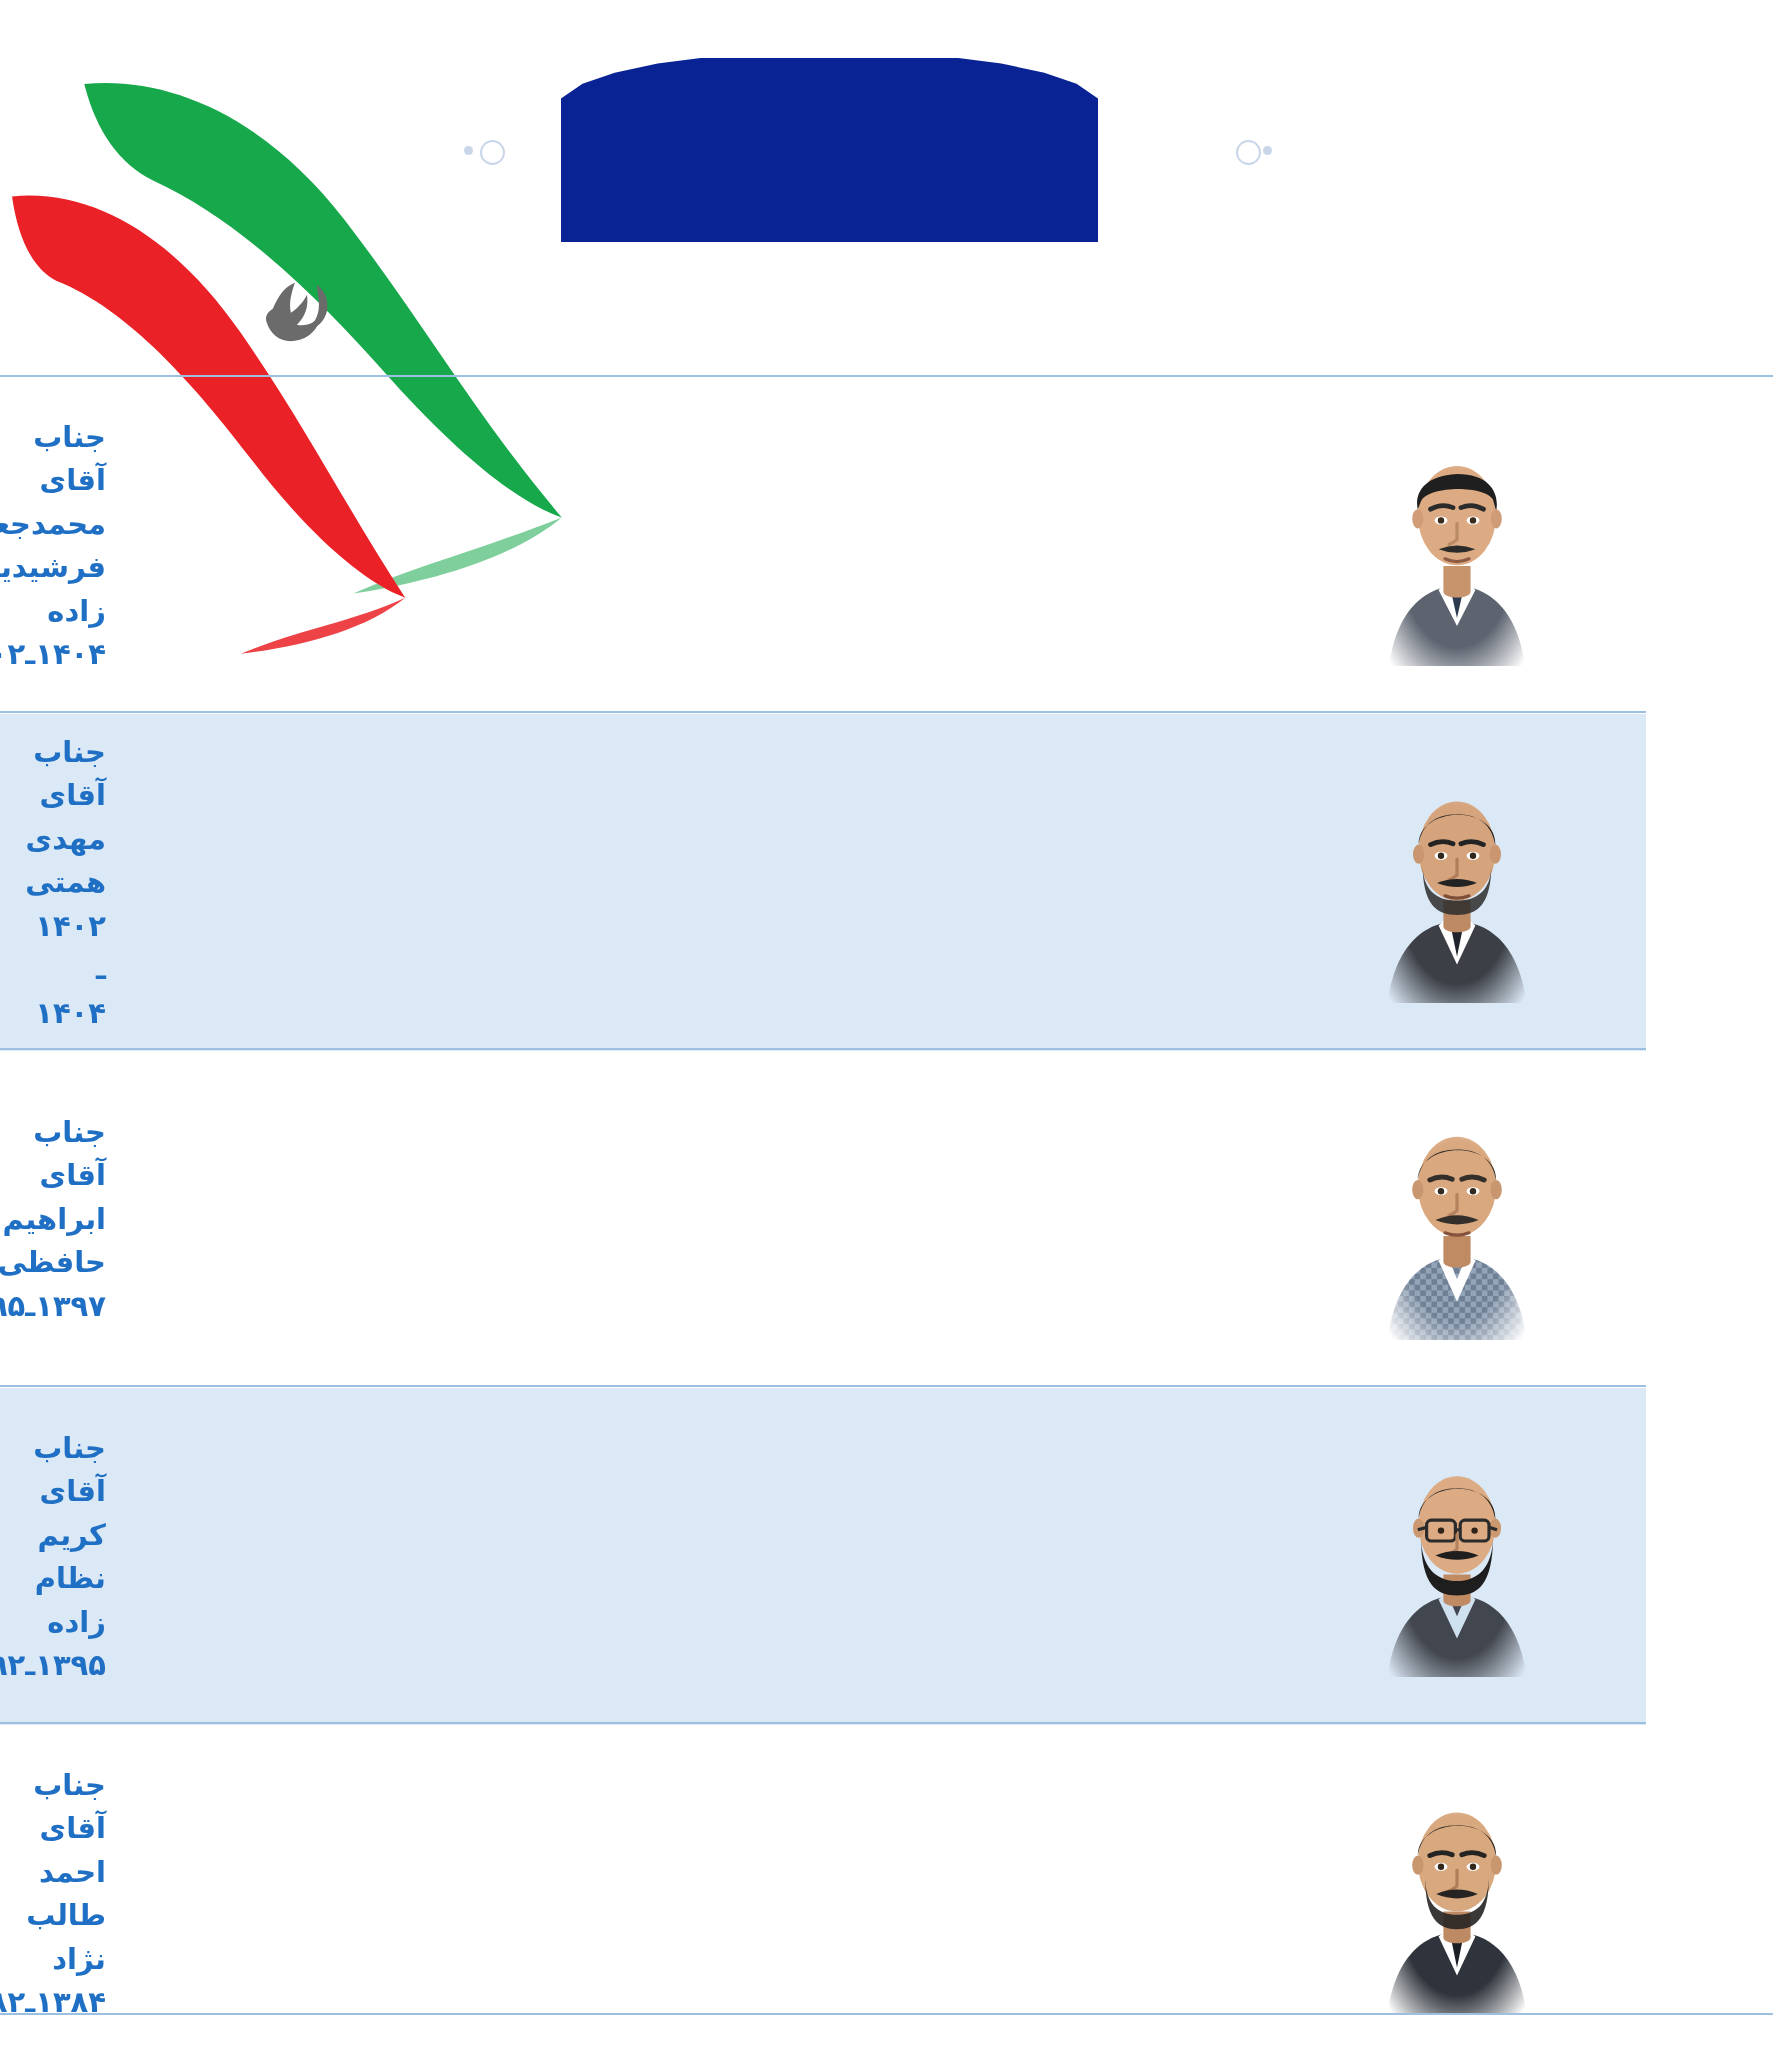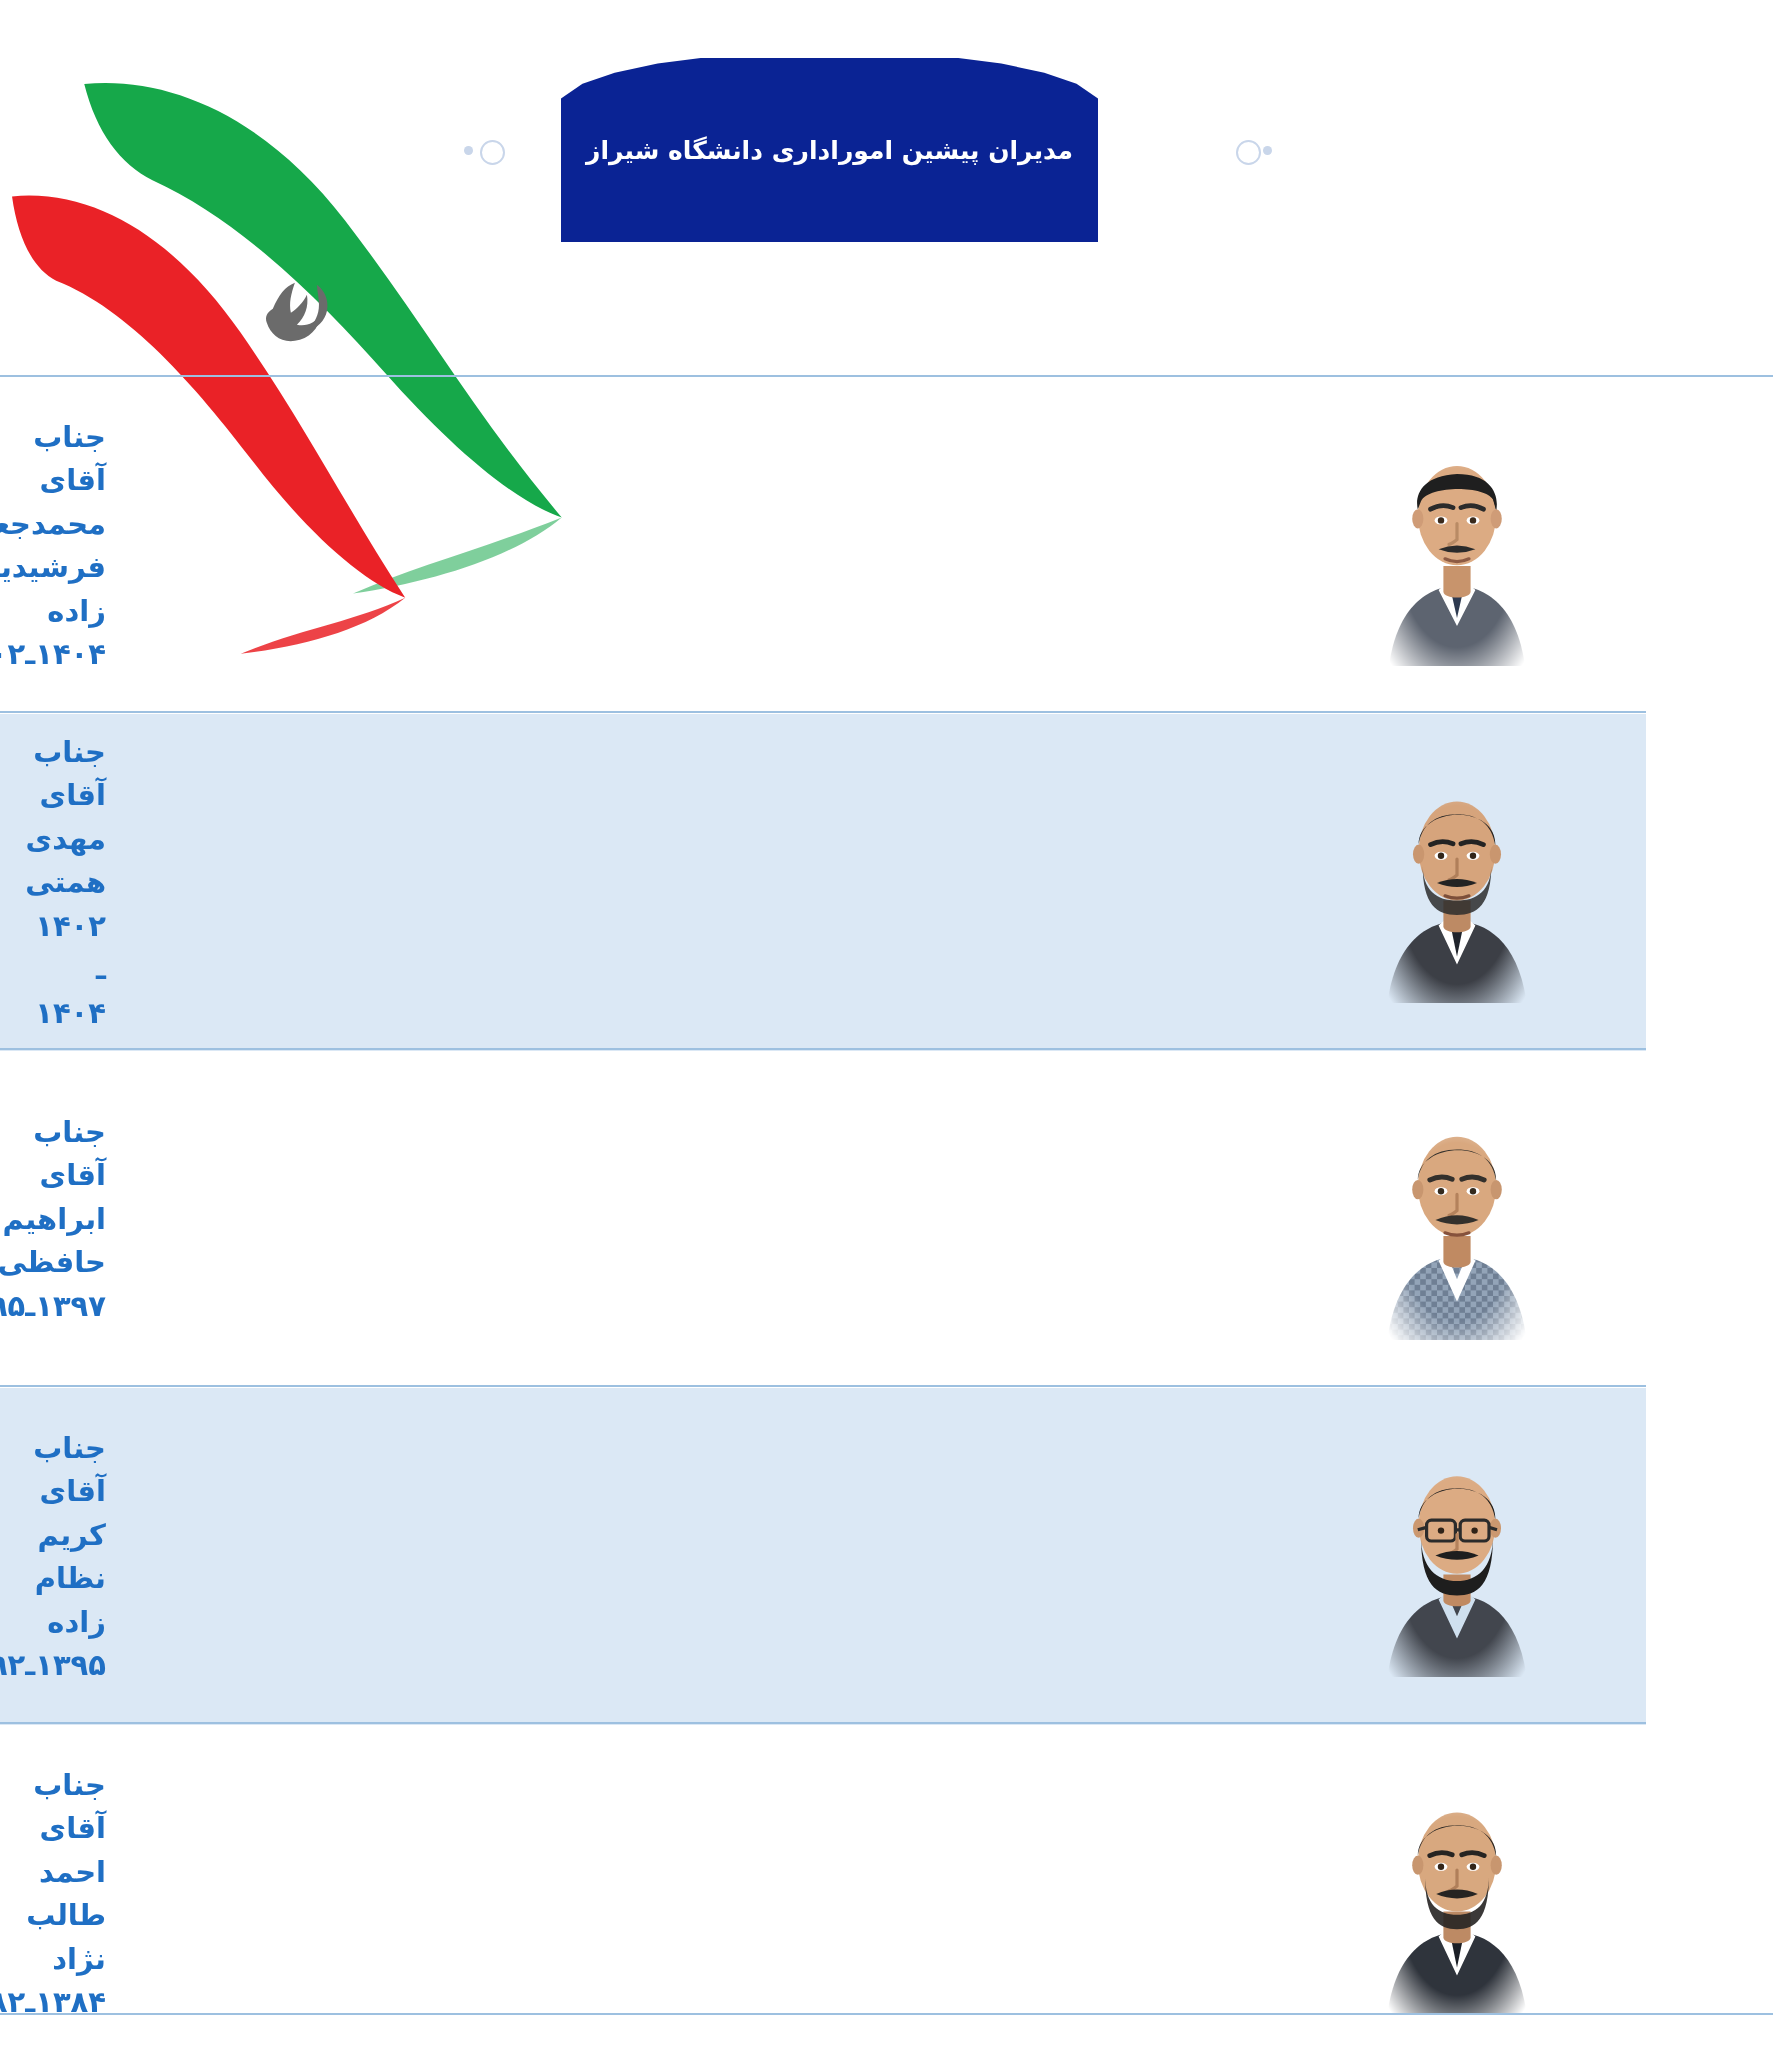--- a/index.html
+++ b/index.html
@@ -191,21 +191,20 @@
                  c 2 12, -2 22, -10 30 c 10 2, 18 -2, 24 -10 c -2 14, -12 24, -26 26
                  c -14 2, -24 -6, -28 -18 c -2 -6, 0 -10, 6 -14 Z"></path>
         <path d="M44 -24 c 8 6, 12 16, 10 26 c -2 10, -10 18, -20 20 c 8 -8, 12 -16, 12 -26
                  c 0 -8, -2 -14, -2 -20 Z"></path>
       </g>
     </svg>
   </div>
 
   <div class="banner-wrap">
     <div class="banner-shape"></div>
-    <div class="banner-title">مدیران پیشین اموراداری دانشگاه شیراز</div>
   </div>
 
   <div class="deco-circle right"></div>
   <div class="deco-circle left"></div>
   <div class="deco-dot right"></div>
   <div class="deco-dot left"></div>
 
   <div class="rule" style="top:375px;"></div>
 </div>
 

